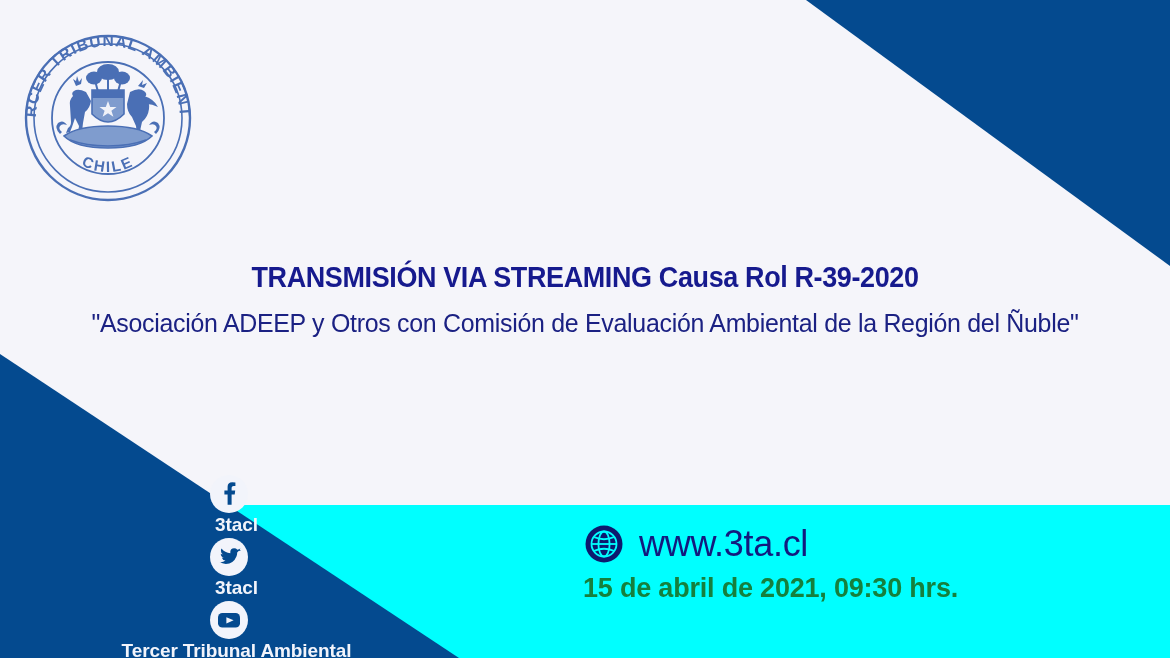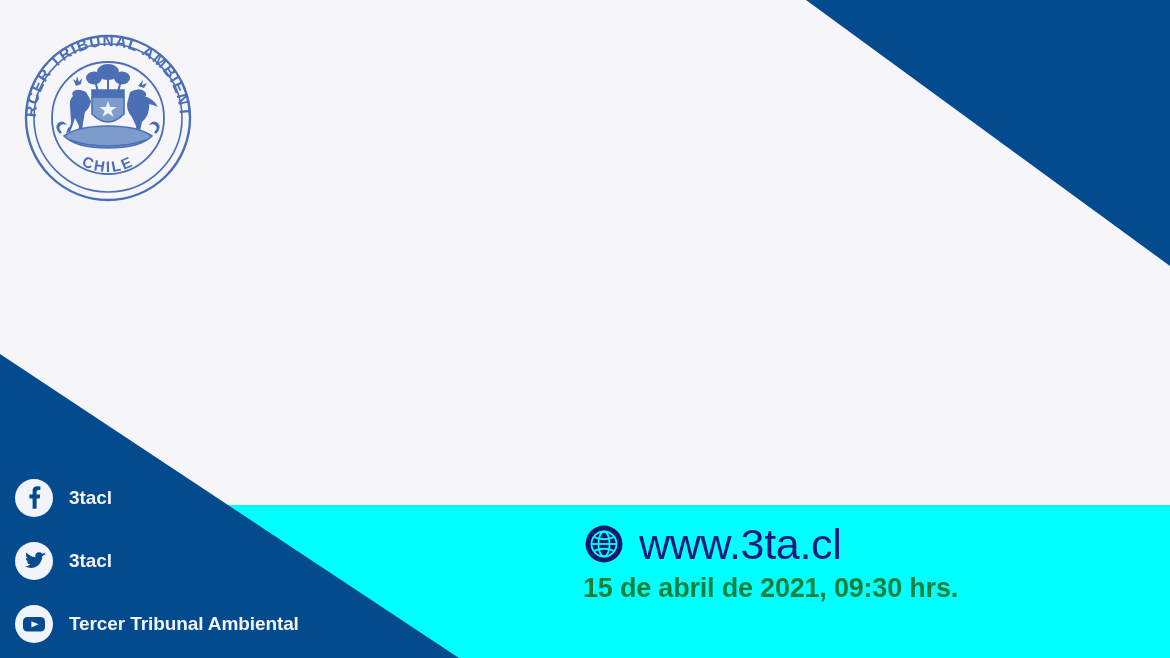--- a/index.html
+++ b/index.html
@@ -70,20 +70,21 @@
     position: absolute;
     left: 14px;
     top: 474px;
     width: 430px;
   }
   .social-row {
     display: flex;
     align-items: center;
     height: 48px;
     margin-bottom: 15px;
+    flex-direction: column;
   }
   .social-icon {
     width: 40px;
     height: 40px;
     flex: 0 0 40px;
     display: block;
   }
   .social-label {
     margin-left: 15px;
     color: #f2f4fb;
@@ -105,21 +106,21 @@
     height: 44px;
   }
   #globe-icon {
     width: 42px;
     height: 42px;
     flex: 0 0 42px;
     display: block;
   }
   .web-url {
     margin-left: 14px;
-    font-size: 43px;
+    font-size: 36px;
     font-weight: 400;
     color: #131a7e;
     letter-spacing: -0.3px;
     white-space: nowrap;
   }
   .event-date {
     margin-top: 7px;
     font-size: 27px;
     font-weight: 700;
     color: #15803d;
@@ -180,20 +181,24 @@
       <path d="M 136 78 q 10 3 14 11 q -6 -3 -11 -3 z"></path>
       <path d="M 130 68 l 5 -6 l -1 5 l 5 -2 l -3 5 z"></path>
 
       <path d="M 56 118 q 14 -10 44 -10 q 30 0 44 10 q -12 12 -44 12 q -32 0 -44 -12 z" fill="#7f9cce" stroke="#4a6fb5" stroke-width="1.6"></path>
       <path d="M 62 122 q 16 6 38 6 q 22 0 38 -6" fill="none" stroke="#4a6fb5" stroke-width="1.4"></path>
       <path d="M 52 116 q -6 -6 -2 -11 q 5 -4 9 2 q -5 -2 -7 1 q -2 3 2 6 z"></path>
       <path d="M 148 116 q 6 -6 2 -11 q -5 -4 -9 2 q 5 -2 7 1 q 2 3 -2 6 z"></path>
     </g>
   </svg>
 
+  <div class="headline-block">
+    <div class="title-line">TRANSMISIÓN VIA STREAMING Causa Rol R-39-2020</div>
+    <div class="subtitle-line">"Asociación ADEEP y Otros con Comisión de Evaluación Ambiental de la Región del Ñuble"</div>
+  </div>
 
   <div id="social-list">
 
     <div class="social-row">
       <svg class="social-icon" viewBox="0 0 40 40" aria-hidden="true">
         <circle cx="20" cy="20" r="19" fill="#f2f4fb"></circle>
         <path d="M22.6 20.4 h3.1 l0.5 -4 h-3.6 v-2.6 q0 -1.8 2 -1.8 h1.8 v-3.5 q-1.5 -0.25 -3.1 -0.25 q-4.7 0 -4.7 4.6 v3.55 h-3.2 v4 h3.2 v10.3 h4 z" fill="#044a8f"></path>
       </svg>
       <span class="social-label">3tacl</span>
     </div>

